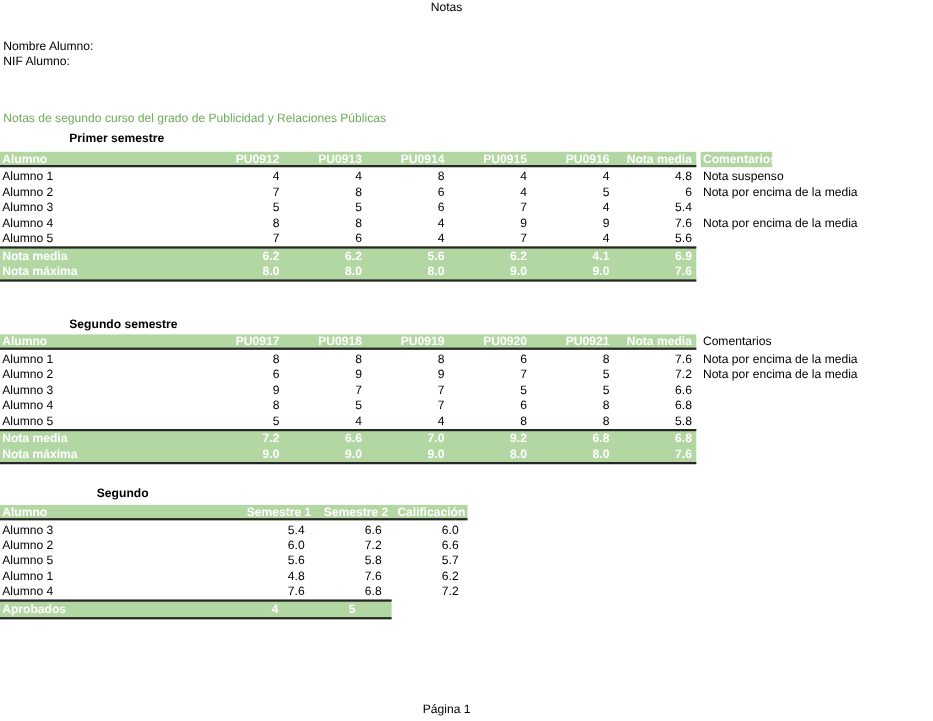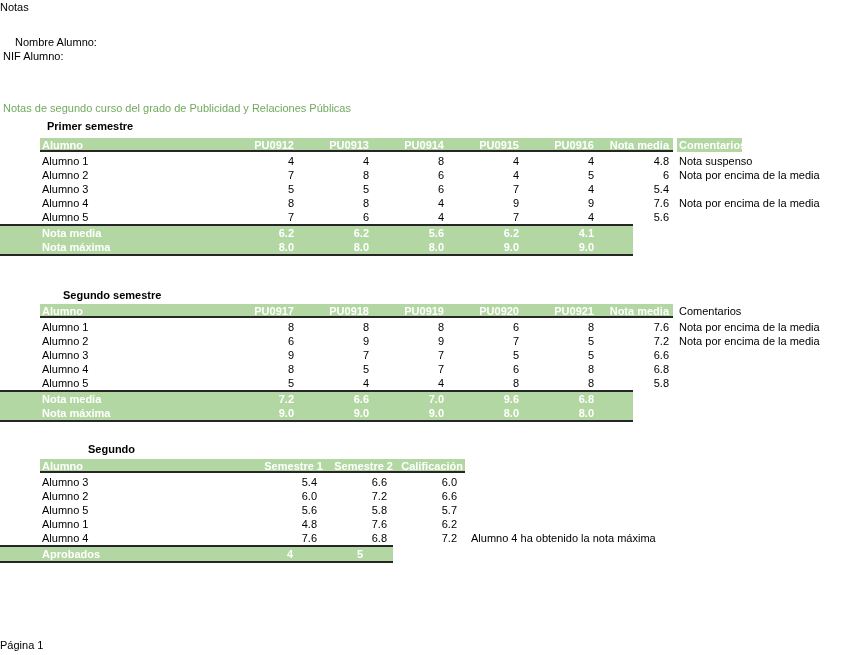--- a/index.html
+++ b/index.html
@@ -7,54 +7,54 @@
     --green-text:#70aa5c;
     --border:#262626;
   }
   html,body{margin:0;padding:0;}
   body{
     width:848px;height:655px;background:#ffffff;position:relative;overflow:hidden;
     font-family:"Liberation Sans",sans-serif;font-size:11px;color:#000;
   }
   .abs{position:absolute;}
   .bold{font-weight:bold;}
-  .center-line{left:0;width:812px;}
+  .center-line{left:0;width:812px;text-align:center;}
   .green-title{color:var(--green-text);margin-top:12px;}
   
-  .trow{display:flex;height:14px;line-height:14px;padding-left:40px;}
+  .trow{display:flex;height:14px;line-height:14px;}
   .cells{display:flex;width:633px;box-sizing:border-box;}
   .c-name{width:183px;padding-left:2px;box-sizing:border-box;white-space:nowrap;overflow:hidden;}
   .c-num{width:75px;text-align:right;padding-right:4px;box-sizing:border-box;}
   .hdr .cells{background:var(--green);color:#fff;font-weight:bold;border-bottom:2px solid var(--border);height:14px;}
   .hdr{height:16px;}
   .hcomment{margin-left:4px;width:65px;padding-left:2px;box-sizing:border-box;white-space:nowrap;overflow:hidden;}
   .hcomment.green-cell{background:var(--green);color:#fff;font-weight:bold;height:14px;}
   .dcomment{margin-left:4px;padding-left:2px;white-space:nowrap;}
   .sblock{width:633px;background:var(--green);border-top:2px solid var(--border);border-bottom:2px solid var(--border);box-sizing:content-box;}
   .sblock .trow{color:#fff;font-weight:bold;}
   
   .r-cells{display:flex;width:425px;box-sizing:border-box;}
   .r-name{width:215px;padding-left:2px;box-sizing:border-box;white-space:nowrap;}
   .r-num{width:70px;text-align:right;padding-right:8px;box-sizing:border-box;}
   .rhdr .r-cells{background:var(--green);color:#fff;font-weight:bold;border-bottom:2px solid var(--border);height:14px;}
   .rhdr{height:16px;}
   .rhdr .r-num{padding-right:2px;}
-  .r-sblock{width:393px;background:var(--green);border-top:2px solid var(--border);border-bottom:2px solid var(--border);}
+  .r-sblock{width:356px;background:var(--green);border-top:2px solid var(--border);border-bottom:2px solid var(--border);}
   .r-sblock .trow{color:#fff;font-weight:bold;}
   .r-num.center{text-align:center;padding-right:0;}
 </style>
 </head>
 <body>
 
 <div class="abs center-line" style="top:1px;">Notas</div>
-<div class="abs" style="top:36px;left:15px;">Nombre Alumno:</div>
+<div class="abs" style="top:36px;left:3px;">Nombre Alumno:</div>
 <div class="abs" style="top:50px;left:3px;text-align:center;">NIF Alumno:</div>
 <div class="abs green-title" style="top:90px;left:3px;">Notas de segundo curso del grado de Publicidad y Relaciones Públicas</div>
 
-<div class="abs bold" style="top:120px;left:47px;">Primer semestre</div>
+<div class="abs bold" style="top:120px;left:63px;">Primer semestre</div>
 <div class="abs" style="top:138px;left:0;">
   <div class="trow hdr">
     <div class="cells">
       <div class="c-name">Alumno</div>
       <div class="c-num">PU0912</div>
       <div class="c-num">PU0913</div>
       <div class="c-num">PU0914</div>
       <div class="c-num">PU0915</div>
       <div class="c-num">PU0916</div>
       <div class="c-num">Nota media</div>
@@ -123,21 +123,21 @@
   </div>
   <div class="sblock">
     <div class="trow">
       <div class="cells">
         <div class="c-name">Nota media</div>
         <div class="c-num">6.2</div>
         <div class="c-num">6.2</div>
         <div class="c-num">5.6</div>
         <div class="c-num">6.2</div>
         <div class="c-num">4.1</div>
-        <div class="c-num">7.4</div>
+        <div class="c-num">6.9</div>
       </div>
     </div>
     <div class="trow">
       <div class="cells">
         <div class="c-name">Nota máxima</div>
         <div class="c-num">8.0</div>
         <div class="c-num">8.0</div>
         <div class="c-num">8.0</div>
         <div class="c-num">9.0</div>
         <div class="c-num">9.0</div>
@@ -221,21 +221,21 @@
     </div>
     <div class="dcomment"></div>
   </div>
   <div class="sblock">
     <div class="trow">
       <div class="cells">
         <div class="c-name">Nota media</div>
         <div class="c-num">7.2</div>
         <div class="c-num">6.6</div>
         <div class="c-num">7.0</div>
-        <div class="c-num">9.6</div>
+        <div class="c-num">9.2</div>
         <div class="c-num">6.8</div>
         <div class="c-num">6.8</div>
       </div>
     </div>
     <div class="trow">
       <div class="cells">
         <div class="c-name">Nota máxima</div>
         <div class="c-num">9.0</div>
         <div class="c-num">9.0</div>
         <div class="c-num">9.0</div>
@@ -293,21 +293,20 @@
     </div>
     <div class="dcomment"></div>
   </div>
   <div class="trow">
     <div class="r-cells">
       <div class="r-name">Alumno 4</div>
       <div class="r-num">7.6</div>
       <div class="r-num">6.8</div>
       <div class="r-num">7.2</div>
     </div>
-    <div class="dcomment">Alumno 4 ha obtenido la nota máxima</div>
   </div>
   <div class="r-sblock">
     <div class="trow">
       <div class="r-cells">
         <div class="r-name">Aprobados</div>
         <div class="r-num center">4</div>
         <div class="r-num center">5</div>
         <div class="r-num center"></div>
       </div>
     </div>

